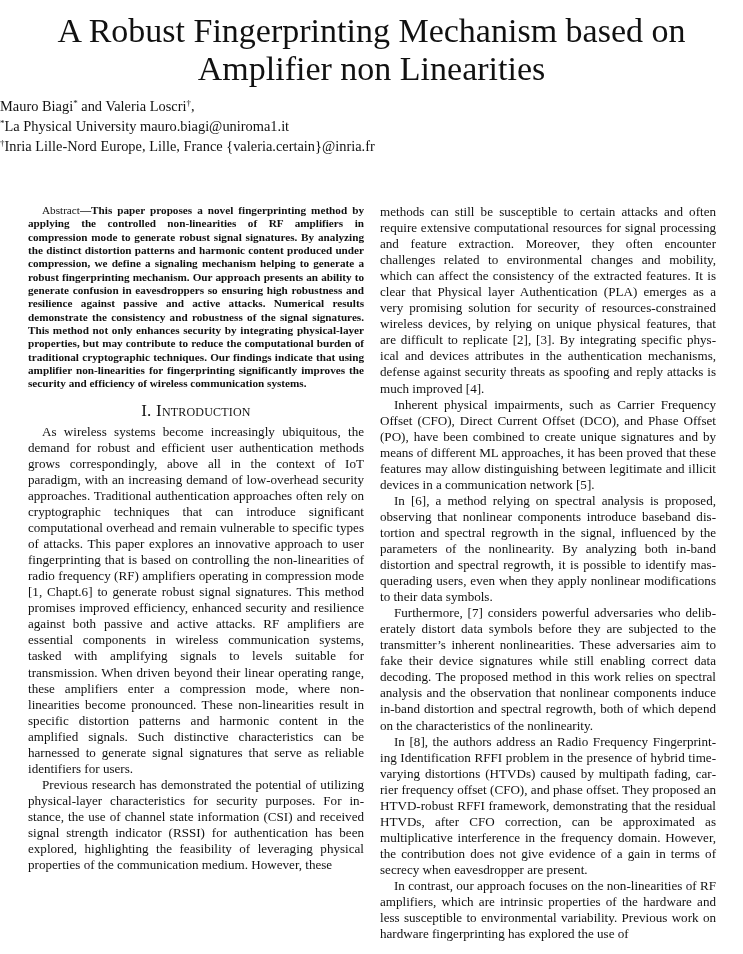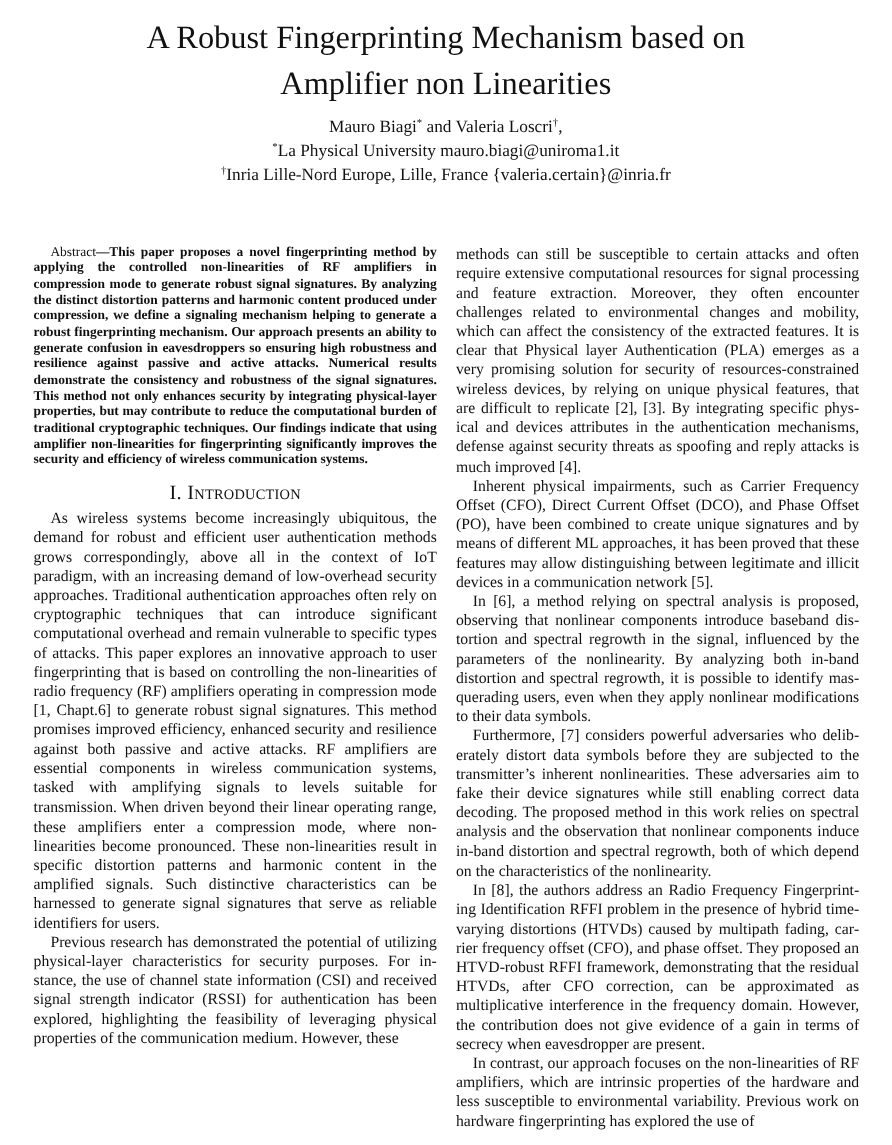--- a/index.html
+++ b/index.html
@@ -2,26 +2,26 @@
 <html><head>
 <meta charset="utf-8">
 <style>
   html, body { margin: 0; padding: 0; background: #ffffff; }
   body {
     width: 743px; height: 954px; overflow: hidden; position: relative;
     font-family: "Liberation Serif", "DejaVu Serif", serif; color: #111;
   }
   .title {
     position: absolute; left: 0; width: 743px; top: 12px;
-    text-align: center; font-size: 27px; line-height: 38px; font-weight: normal;
+    text-align: center; font-size: 34px; line-height: 38px; font-weight: normal;
     margin: 0;
   }
   .authors {
     position: absolute; left: 0; width: 743px; top: 96px;
-    text-align: center; font-size: 14.4px; line-height: 20px;
+    text-align: left; font-size: 14.4px; line-height: 20px;
   }
   .authors div { white-space: nowrap; }
   sup { font-size: 9px; vertical-align: 5px; line-height: 0; }
   .col {
     position: absolute; top: 204px; width: 336px;
     font-size: 13.1px; line-height: 16.05px; text-align: justify;
   }
   .col.left { left: 28px; }
   .col.right { left: 380px; }
   .abstract {

